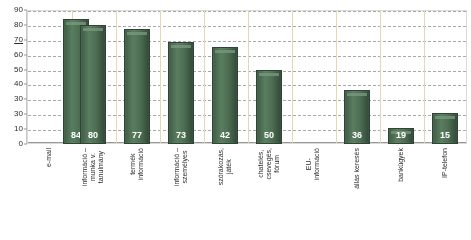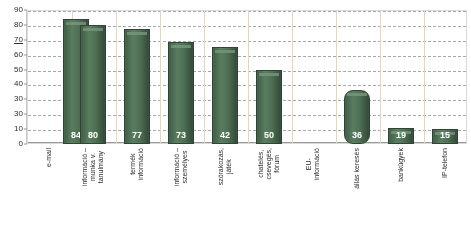--- a/index.html
+++ b/index.html
@@ -259,33 +259,33 @@
           <div class="bar-value">42</div>
         </div>
       </div>
       <div class="bar-slot" style="left: 220px; width: 44px;">
         <div class="bar" title="chatelés, csevegés, fórum: 50" style="height: 74.4444px;">
           <div class="bar-cap"></div>
           <div class="bar-value">50</div>
         </div>
       </div>
       <div class="bar-slot" style="left: 308px; width: 44px;">
-        <div class="bar" title="állás keresés: 36" style="height: 53.6px; border-radius: 9px;">
+        <div class="bar" title="állás keresés: 36" style="height: 53.6px;">
           <div class="bar-cap"></div>
           <div class="bar-value">36</div>
         </div>
       </div>
       <div class="bar-slot" style="left: 352px; width: 44px;">
         <div class="bar" title="bankügyek: 19" style="height: 16px;">
           <div class="bar-cap"></div>
           <div class="bar-value">19</div>
         </div>
       </div>
       <div class="bar-slot" style="left: 396px; width: 44px;">
-        <div class="bar" title="IP-telefon: 15" style="height: 15px; margin-top: 7px;">
+        <div class="bar" title="IP-telefon: 15" style="height: 31px; margin-top: 7px;">
           <div class="bar-cap"></div>
           <div class="bar-value">15</div>
         </div>
       </div>
     </div>
 
   <div id="x-labels">
       <div class="x-slot" style="left: 0px; width: 44px;">
         <div class="x-label"><span class="l1">e-mail</span></div>
       </div>

